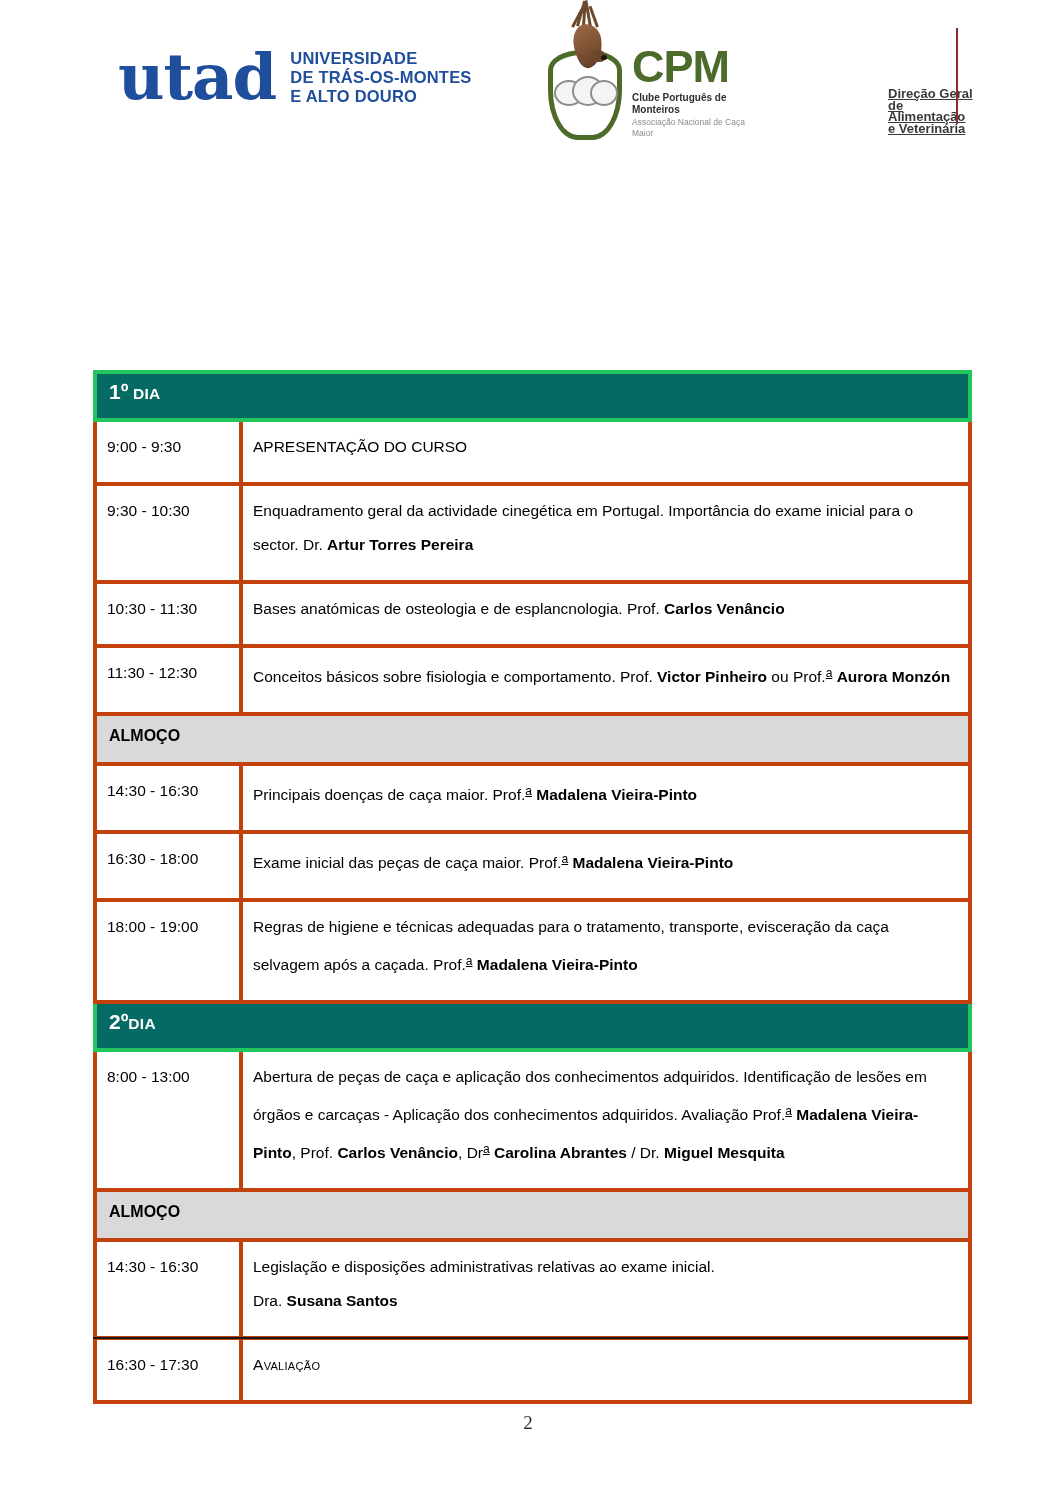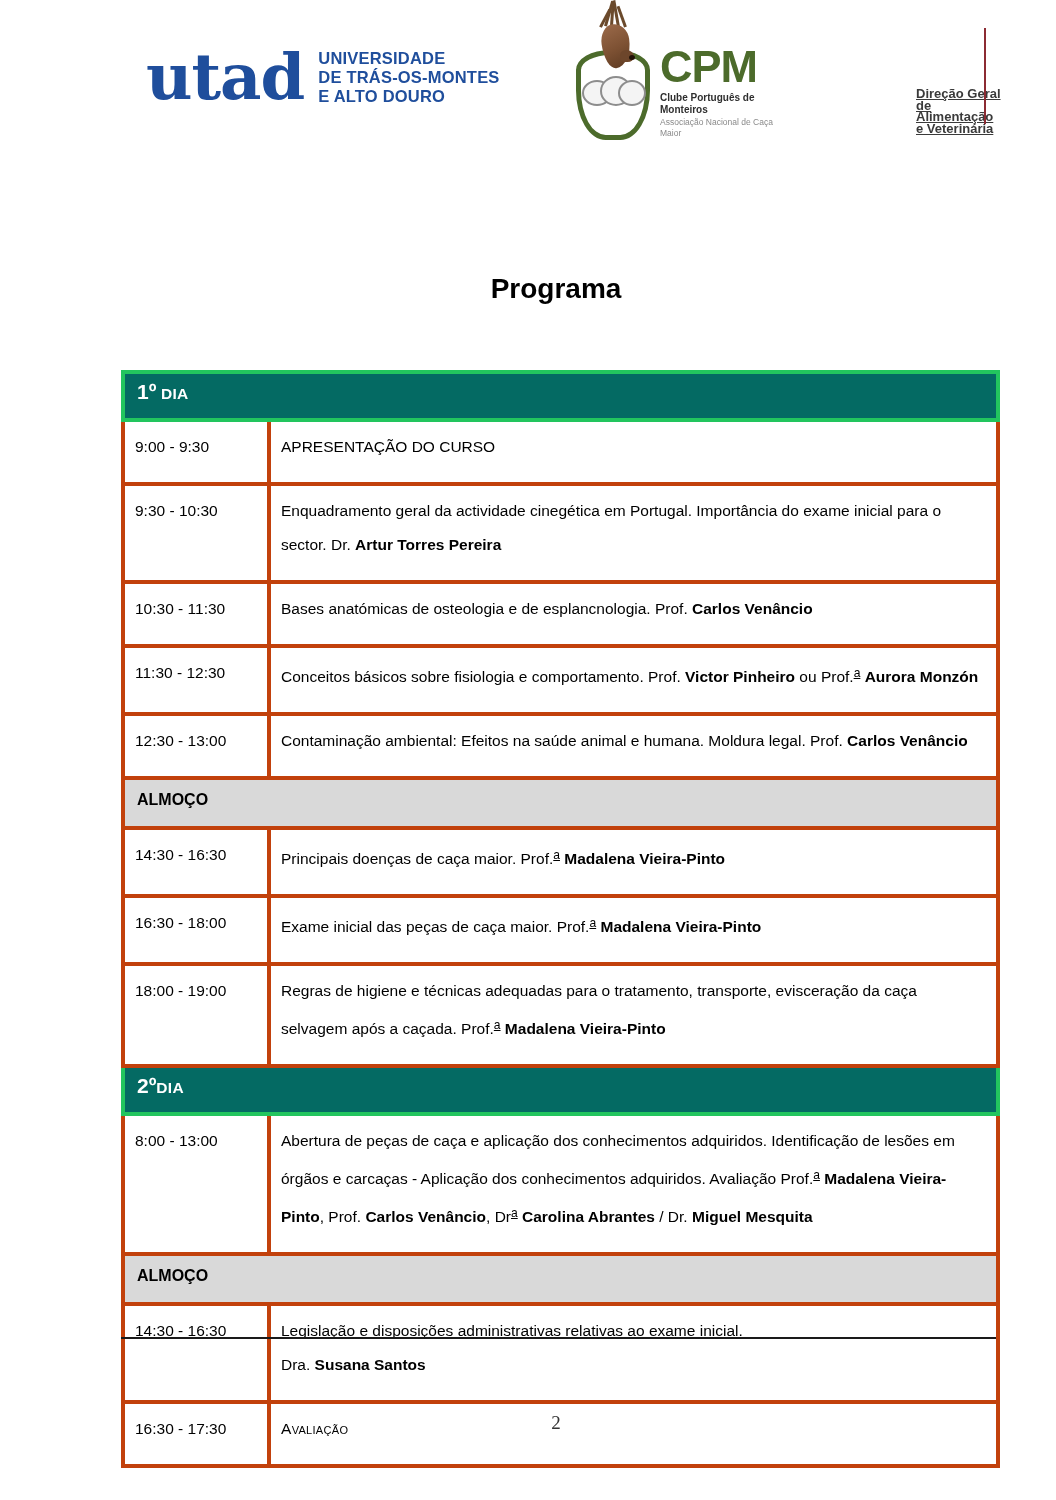--- a/index.html
+++ b/index.html
@@ -14,21 +14,20 @@
     color: #000000;
     position: relative;
     overflow: hidden;
   }
 
   .page {
     width: 940px;
     height: 1500px;
     position: relative;
     background: #ffffff;
-    margin-left: 28px;
   }
 
   
   .logo-bar {
     position: absolute;
     left: 0;
     top: 0;
     width: 1056px;
     height: 160px;
     display: flex;
@@ -344,21 +343,20 @@
       <div class="dgav-sub">
         <div>Direção Geral</div>
         <div>de Alimentação</div>
         <div>e Veterinária</div>
       </div>
       <div class="dgav-rule"></div>
     </div>
 
   </div>
 
-  <div class="doc-title">Programa</div>
 
   <table class="program-table">
     <colgroup>
       <col class="col-time">
       <col class="col-desc">
     </colgroup>
     <tbody id="program-body">
         <tr class="day-header">
           <td colspan="2"><span class="day-num">1º</span><span class="day-word"> DIA</span></td>
         </tr>
@@ -371,24 +369,20 @@
           <td class="desc-cell">Enquadramento geral da actividade cinegética em Portugal. Importância do exame inicial para o sector. Dr. <b>Artur Torres Pereira</b></td>
         </tr>
         <tr>
           <td class="time-cell">10:30 - 11:30</td>
           <td class="desc-cell">Bases anatómicas de osteologia e de esplancnologia. Prof. <b>Carlos Venâncio</b></td>
         </tr>
         <tr>
           <td class="time-cell">11:30 - 12:30</td>
           <td class="desc-cell">Conceitos básicos sobre fisiologia e comportamento. Prof. <b>Victor Pinheiro</b> ou Prof.<span class="sup-ord">a</span> <b>Aurora Monzón</b></td>
         </tr>
-        <tr>
-          <td class="time-cell">12:30 - 13:00</td>
-          <td class="desc-cell">Contaminação ambiental: Efeitos na saúde animal e humana. Moldura legal. Prof. <b>Carlos Venâncio</b></td>
-        </tr>
         <tr class="lunch-row">
           <td colspan="2">ALMOÇO</td>
         </tr>
         <tr>
           <td class="time-cell">14:30 - 16:30</td>
           <td class="desc-cell">Principais doenças de caça maior. Prof.<span class="sup-ord">a</span> <b>Madalena Vieira-Pinto</b></td>
         </tr>
         <tr>
           <td class="time-cell">16:30 - 18:00</td>
           <td class="desc-cell">Exame inicial das peças de caça maior. Prof.<span class="sup-ord">a</span> <b>Madalena Vieira-Pinto</b></td>

